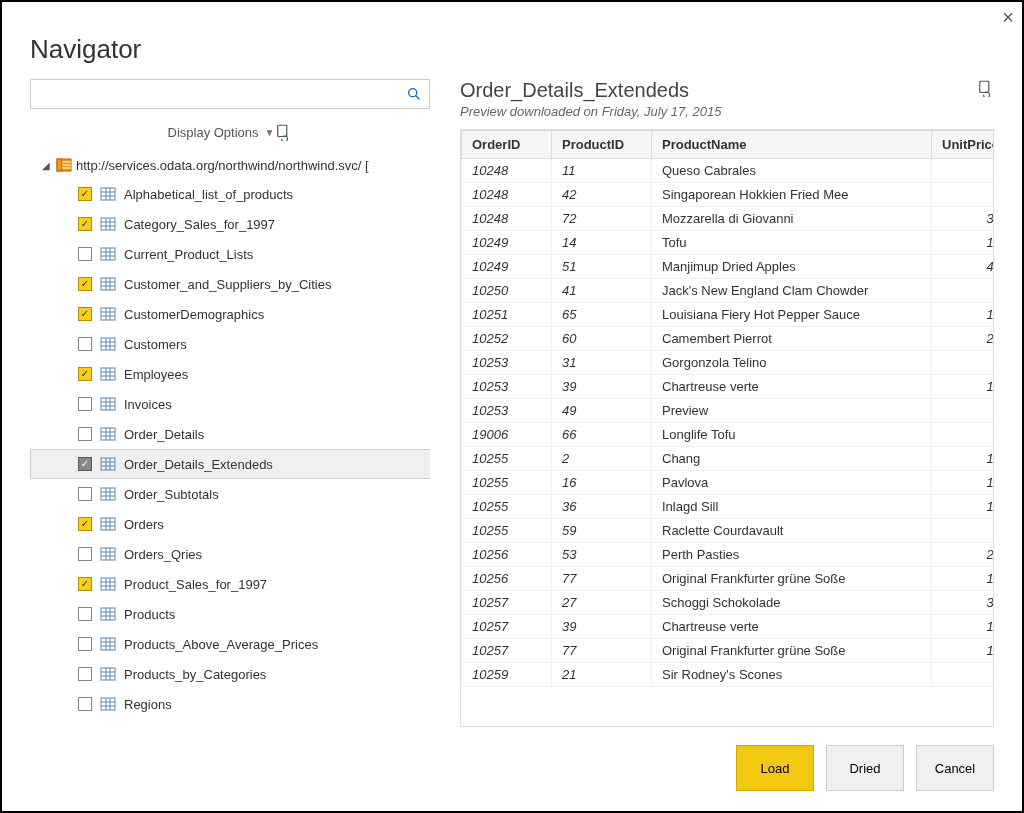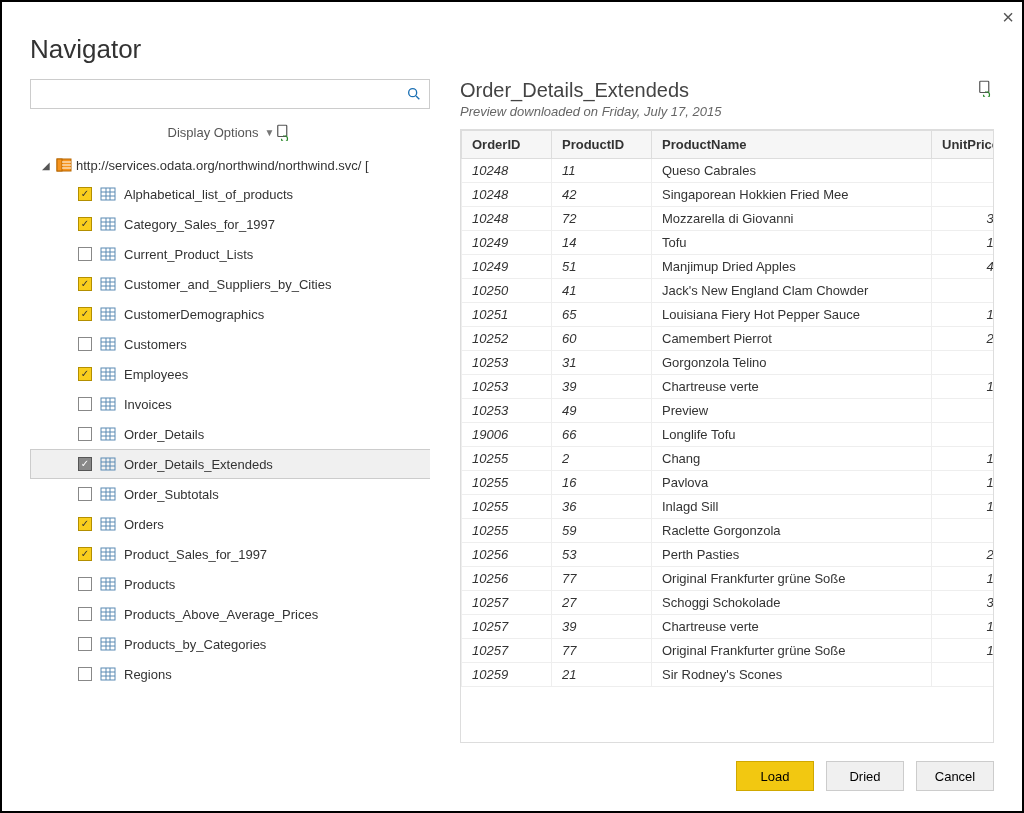--- a/index.html
+++ b/index.html
@@ -228,21 +228,21 @@
   th.col-order, th.col-pid, th.col-name, th.col-price { font-style:normal; }
   
   .footer {
     display:flex;
     justify-content:flex-end;
     gap: 12px;
     padding-top: 18px;
   }
   .btn {
     min-width: 78px;
-    height: 30px;
+    height: 46px;
     border: 1px solid #ccc;
     background: #f0f0f0;
     font-size: 13px;
     cursor: pointer;
     padding: 0 14px;
   }
   .btn.primary { background: #f2c811; border-color: #d0a800; }
 </style>
 </head>
 <body>
@@ -421,20 +421,31 @@
                 <span class="table-icon"><svg class="icon-svg" viewBox="0 0 16 16">
                     <rect x="1" y="2" width="14" height="12" fill="none" stroke="#5b8ab3"></rect>
                     <line x1="1" y1="6" x2="15" y2="6" stroke="#5b8ab3"></line>
                     <line x1="1" y1="10" x2="15" y2="10" stroke="#5b8ab3"></line>
                     <line x1="6" y1="2" x2="6" y2="14" stroke="#5b8ab3"></line>
                     <line x1="10" y1="2" x2="10" y2="14" stroke="#5b8ab3"></line>
                   </svg></span>
                 <span class="tree-label">Orders</span>
               </div>
               <div class="tree-item">
+                <span class="checkbox"></span>
+                <span class="table-icon"><svg class="icon-svg" viewBox="0 0 16 16">
+                    <rect x="1" y="2" width="14" height="12" fill="none" stroke="#5b8ab3"></rect>
+                    <line x1="1" y1="6" x2="15" y2="6" stroke="#5b8ab3"></line>
+                    <line x1="1" y1="10" x2="15" y2="10" stroke="#5b8ab3"></line>
+                    <line x1="6" y1="2" x2="6" y2="14" stroke="#5b8ab3"></line>
+                    <line x1="10" y1="2" x2="10" y2="14" stroke="#5b8ab3"></line>
+                  </svg></span>
+                <span class="tree-label">Orders_Qries</span>
+              </div>
+              <div class="tree-item">
                 <span class="checkbox checked">✓</span>
                 <span class="table-icon"><svg class="icon-svg" viewBox="0 0 16 16">
                     <rect x="1" y="2" width="14" height="12" fill="none" stroke="#5b8ab3"></rect>
                     <line x1="1" y1="6" x2="15" y2="6" stroke="#5b8ab3"></line>
                     <line x1="1" y1="10" x2="15" y2="10" stroke="#5b8ab3"></line>
                     <line x1="6" y1="2" x2="6" y2="14" stroke="#5b8ab3"></line>
                     <line x1="10" y1="2" x2="10" y2="14" stroke="#5b8ab3"></line>
                   </svg></span>
                 <span class="tree-label">Product_Sales_for_1997</span>
               </div>
@@ -600,21 +611,21 @@
                 </tr>
                 <tr>
                   <td class="col-order">10255</td>
                   <td class="col-pid">36</td>
                   <td class="col-name">Inlagd Sill</td>
                   <td class="col-price">15</td>
                 </tr>
                 <tr>
                   <td class="col-order">10255</td>
                   <td class="col-pid">59</td>
-                  <td class="col-name">Raclette Gorgonzola</td>
+                  <td class="col-name">Raclette Courdavault</td>
                   <td class="col-price"></td>
                 </tr>
                 <tr>
                   <td class="col-order">10256</td>
                   <td class="col-pid">53</td>
                   <td class="col-name">Perth Pasties</td>
                   <td class="col-price">26</td>
                 </tr>
                 <tr>
                   <td class="col-order">10256</td>

